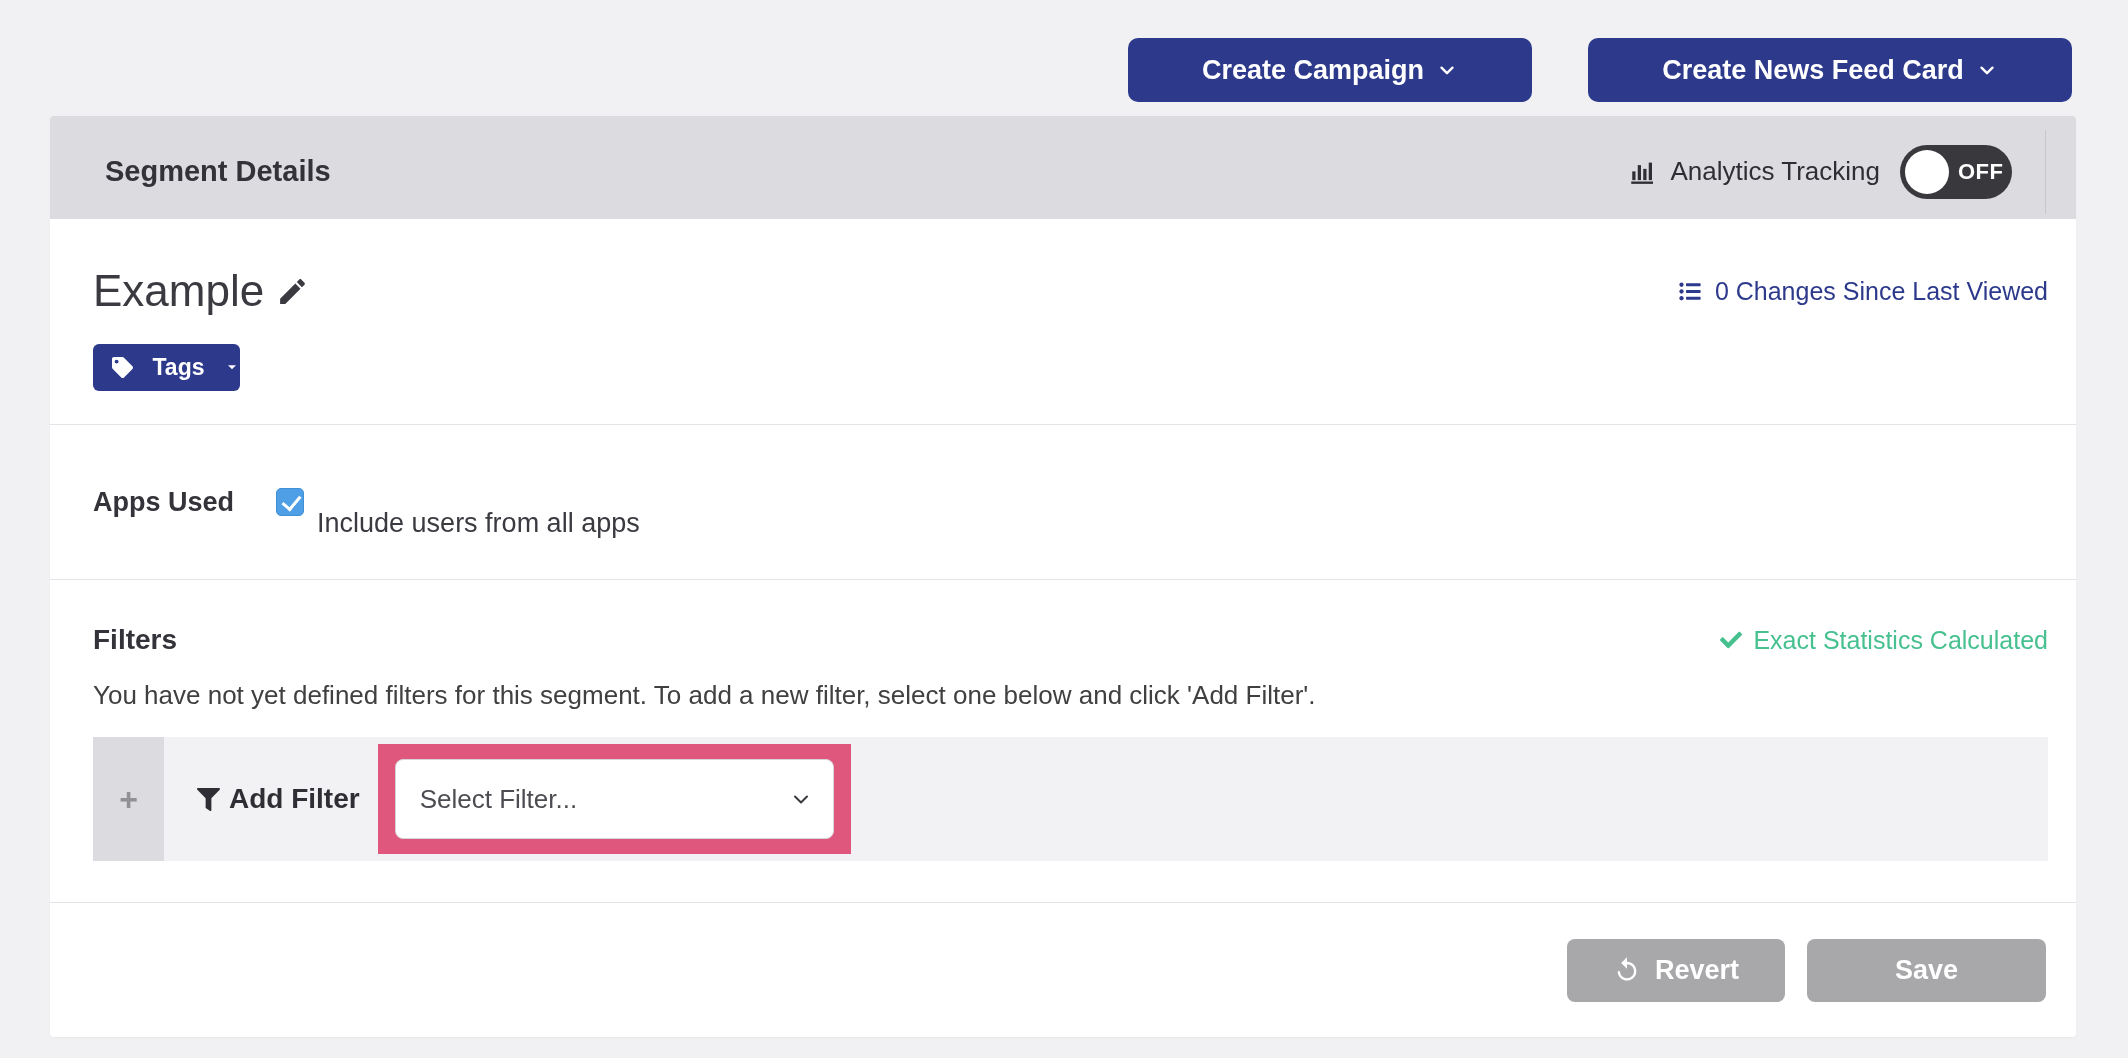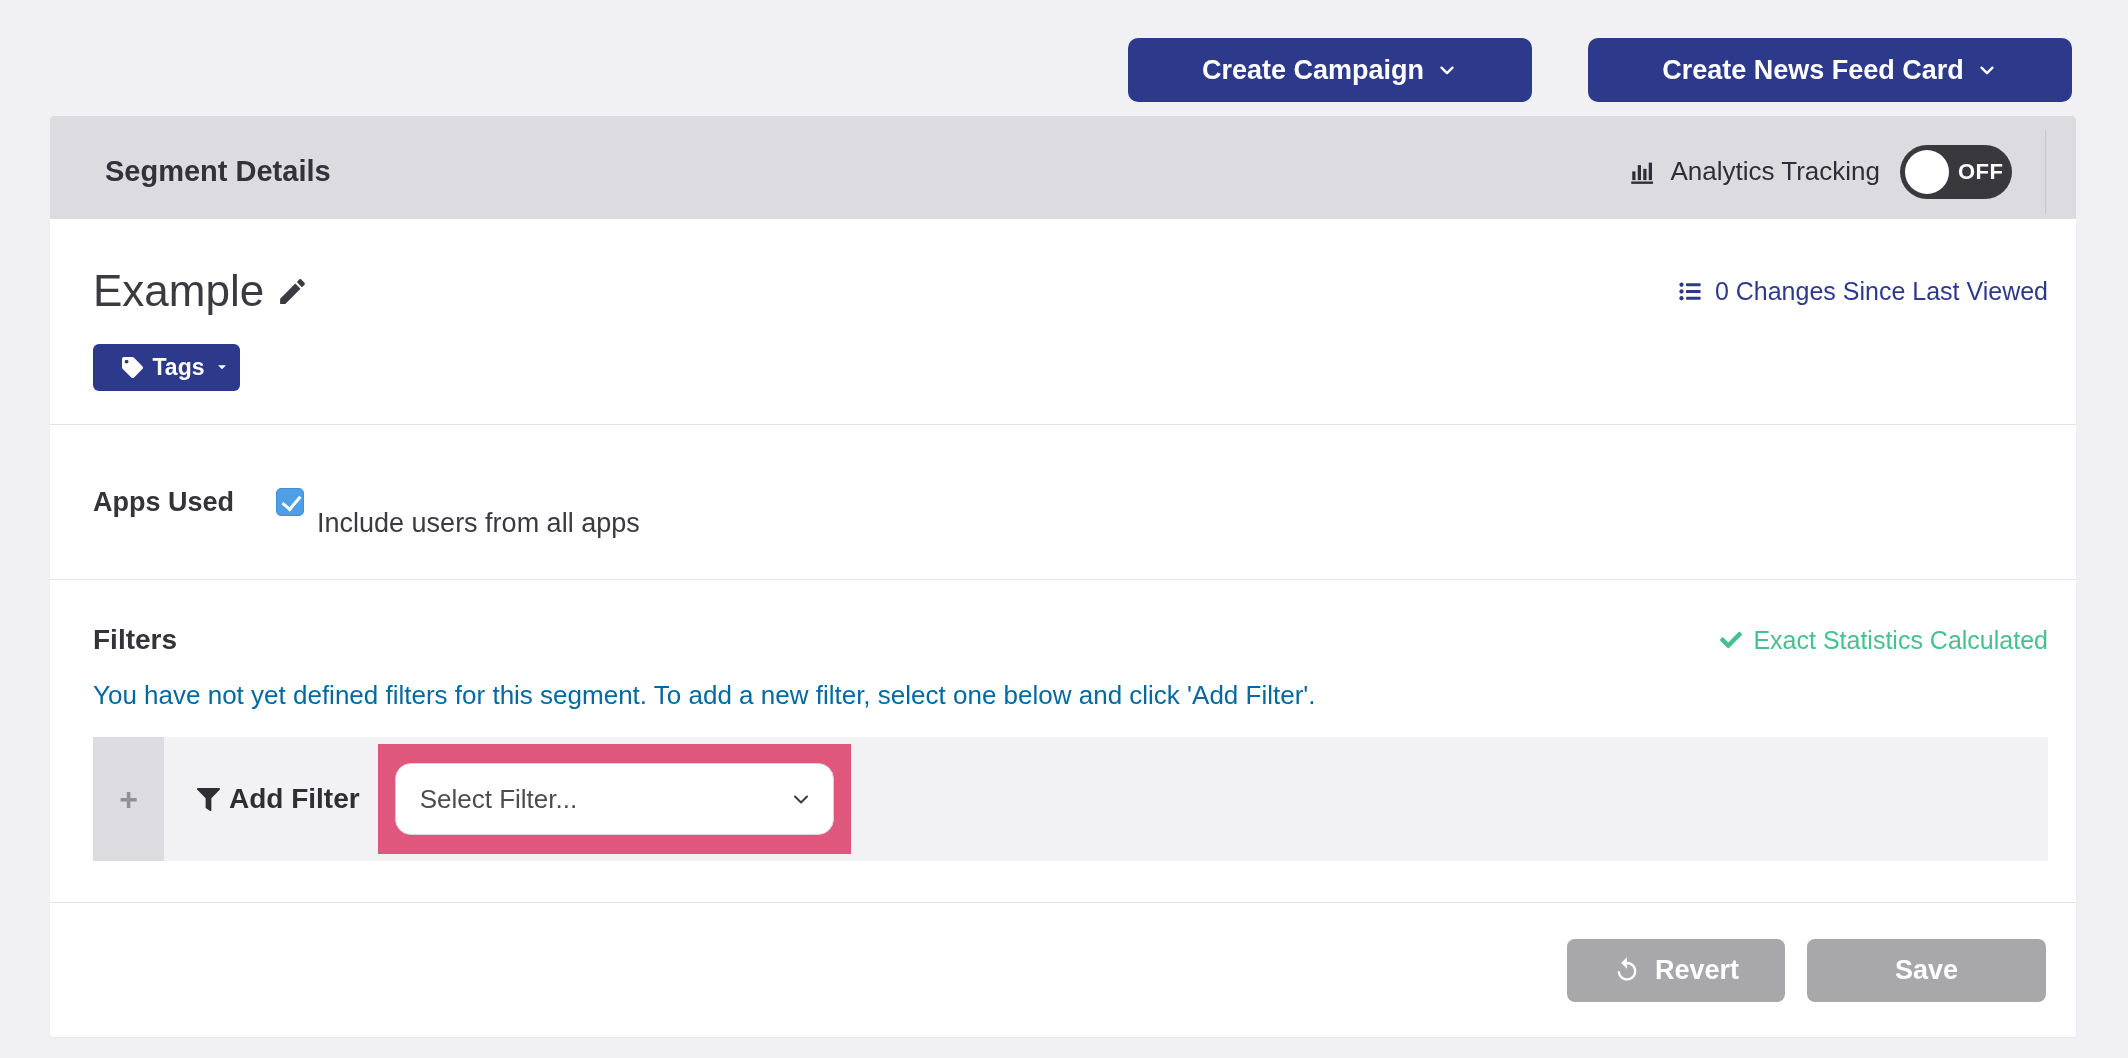--- a/index.html
+++ b/index.html
@@ -74,21 +74,21 @@
   .title-wrap { display: flex; align-items: center; gap: 12px; }
   .segment-name { font-size: 44px; font-weight: 400; color: #3b3a40; line-height: 1.2; }
   .changes-link {
     display: flex; align-items: center; gap: 11px;
     color: #2d3a8c; font-size: 25px; font-weight: 500;
     text-decoration: none; cursor: pointer;
   }
   .tags-btn {
     margin-top: 26px; width: 147px; height: 47px;
     background: #2d3a8c; border: none; border-radius: 6px;
-    display: flex; align-items: center; justify-content: center; gap: 10px;
+    display: flex; align-items: center; justify-content: space-between; gap: 10px;
     color: #fff; font-family: inherit; font-size: 23px; font-weight: 600;
     cursor: pointer;
     padding-left: 19px;
   }
 
   
   .sec-apps { height: 155px; display: flex; align-items: center; padding: 0 28px 0 43px; }
   .apps-label { font-size: 27px; font-weight: 700; color: #343339; margin-right: 42px; }
   .checkbox {
     width: 28px; height: 28px; border-radius: 5px;
@@ -101,42 +101,42 @@
     border: solid #ffffff; border-width: 0 3px 3px 0;
     transform: rotate(40deg);
   }
   .checkbox-label { font-size: 27px; color: #3b3a40; margin-top: 42px; }
 
   
   .sec-filters { height: 323px; padding: 44px 28px 0 43px; }
   .filters-row1 { display: flex; align-items: center; justify-content: space-between; }
   .filters-heading { font-size: 28px; font-weight: 600; color: #343339; }
   .exact-stats { display: flex; align-items: center; gap: 11px; color: #47c08f; font-size: 25px; font-weight: 500; }
-  .filters-desc { margin-top: 24px; font-size: 26px; color: #0369a1; }
+  .filters-desc { margin-top: 24px; font-size: 26px; color: #404040; }
   .filter-bar {
     margin-top: 26px; height: 124px; background: #f2f1f4;
     display: flex; align-items: center;
   }
   .plus-box {
     width: 71px; height: 124px; background: #dcdbdf;
     display: flex; align-items: center; justify-content: center;
     cursor: pointer; flex: 0 0 auto;
   }
   .plus-glyph { font-size: 32px; font-weight: 600; color: #919095; line-height: 1; }
   .add-filter { display: flex; align-items: center; gap: 9px; margin-left: 33px; }
   .add-filter-text { font-size: 28px; font-weight: 700; color: #2f2e34; }
   .annotation-highlight {
     margin-left: 18px; width: 473px; height: 110px;
     background: #e0577e;
     display: flex; align-items: center; justify-content: center;
     flex: 0 0 auto;
   }
   .filter-select {
-    width: 439px; height: 72px; background: #ffffff;
-    border: 1px solid #d5d4d8; border-radius: 16px;
+    width: 439px; height: 80px; background: #ffffff;
+    border: 1px solid #d5d4d8; border-radius: 8px;
     display: flex; align-items: center; justify-content: space-between;
     padding: 0 20px 0 24px; cursor: pointer;
   }
   .filter-select-value { font-size: 26px; color: #4d4c52; }
 
   
   .card-footer {
     height: 134px; display: flex; align-items: center; justify-content: flex-end;
     gap: 22px; padding-right: 30px;
   }

